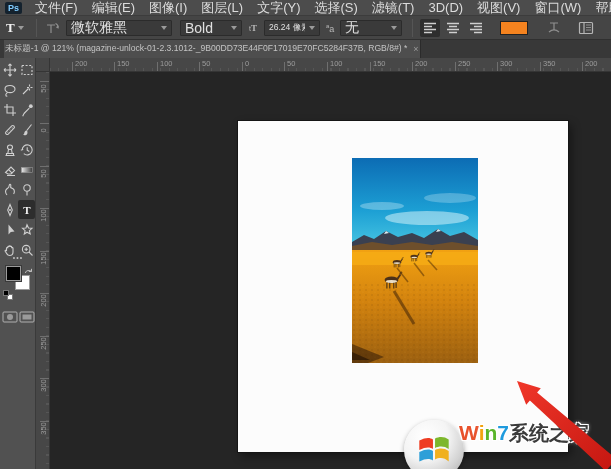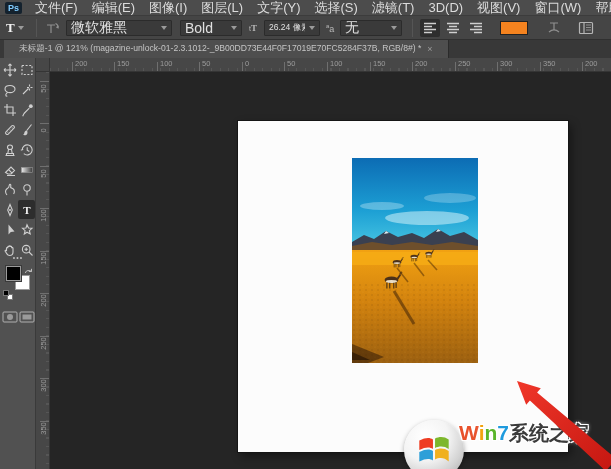--- a/index.html
+++ b/index.html
@@ -31,21 +31,21 @@
   .align-btn { top:3px; width:20px; height:18px; border-radius:2px; display:flex;
     align-items:center; justify-content:center; }
   .align-btn.pressed { background:#2e2e2e; }
   .align-btn svg { stroke:#cfcfcf; stroke-width:1.3; }
   .swatch { top:5px; width:28px; height:14px; border:1px solid #222; }
   .gray-ic svg { stroke:#8f8f8f; fill:none; stroke-width:1.2; }
 
   
   .tabbar { position:absolute; left:0; top:40px; width:611px; height:18px; background:#383838; }
   .doc-tab { position:absolute; left:4px; top:0; height:18px; background:#4e4e4e;
-    display:flex; align-items:center; padding:0 15px; border-right:1px solid #2b2b2b; }
+    display:flex; align-items:center; padding:0 1px; border-right:1px solid #2b2b2b; }
   .doc-tab .title { font-size:8.6px; color:#c4c4c4; white-space:nowrap; }
   .doc-tab .close { font-size:9px; color:#9a9a9a; margin-left:6px; }
 
   
   .ruler-corner { position:absolute; left:36px; top:58px; width:14px; height:14px; background:#474747;
     border-right:1px solid #353535; border-bottom:1px solid #353535; }
   .hruler { position:absolute; left:50px; top:58px; width:561px; height:14px; background:#474747;
     border-bottom:1px solid #353535; overflow:hidden;
     background-image:repeating-linear-gradient(90deg,#565656 0 1px,transparent 1px 8.5px);
     background-size:100% 4px; background-position:0 10px; background-repeat:no-repeat; }

